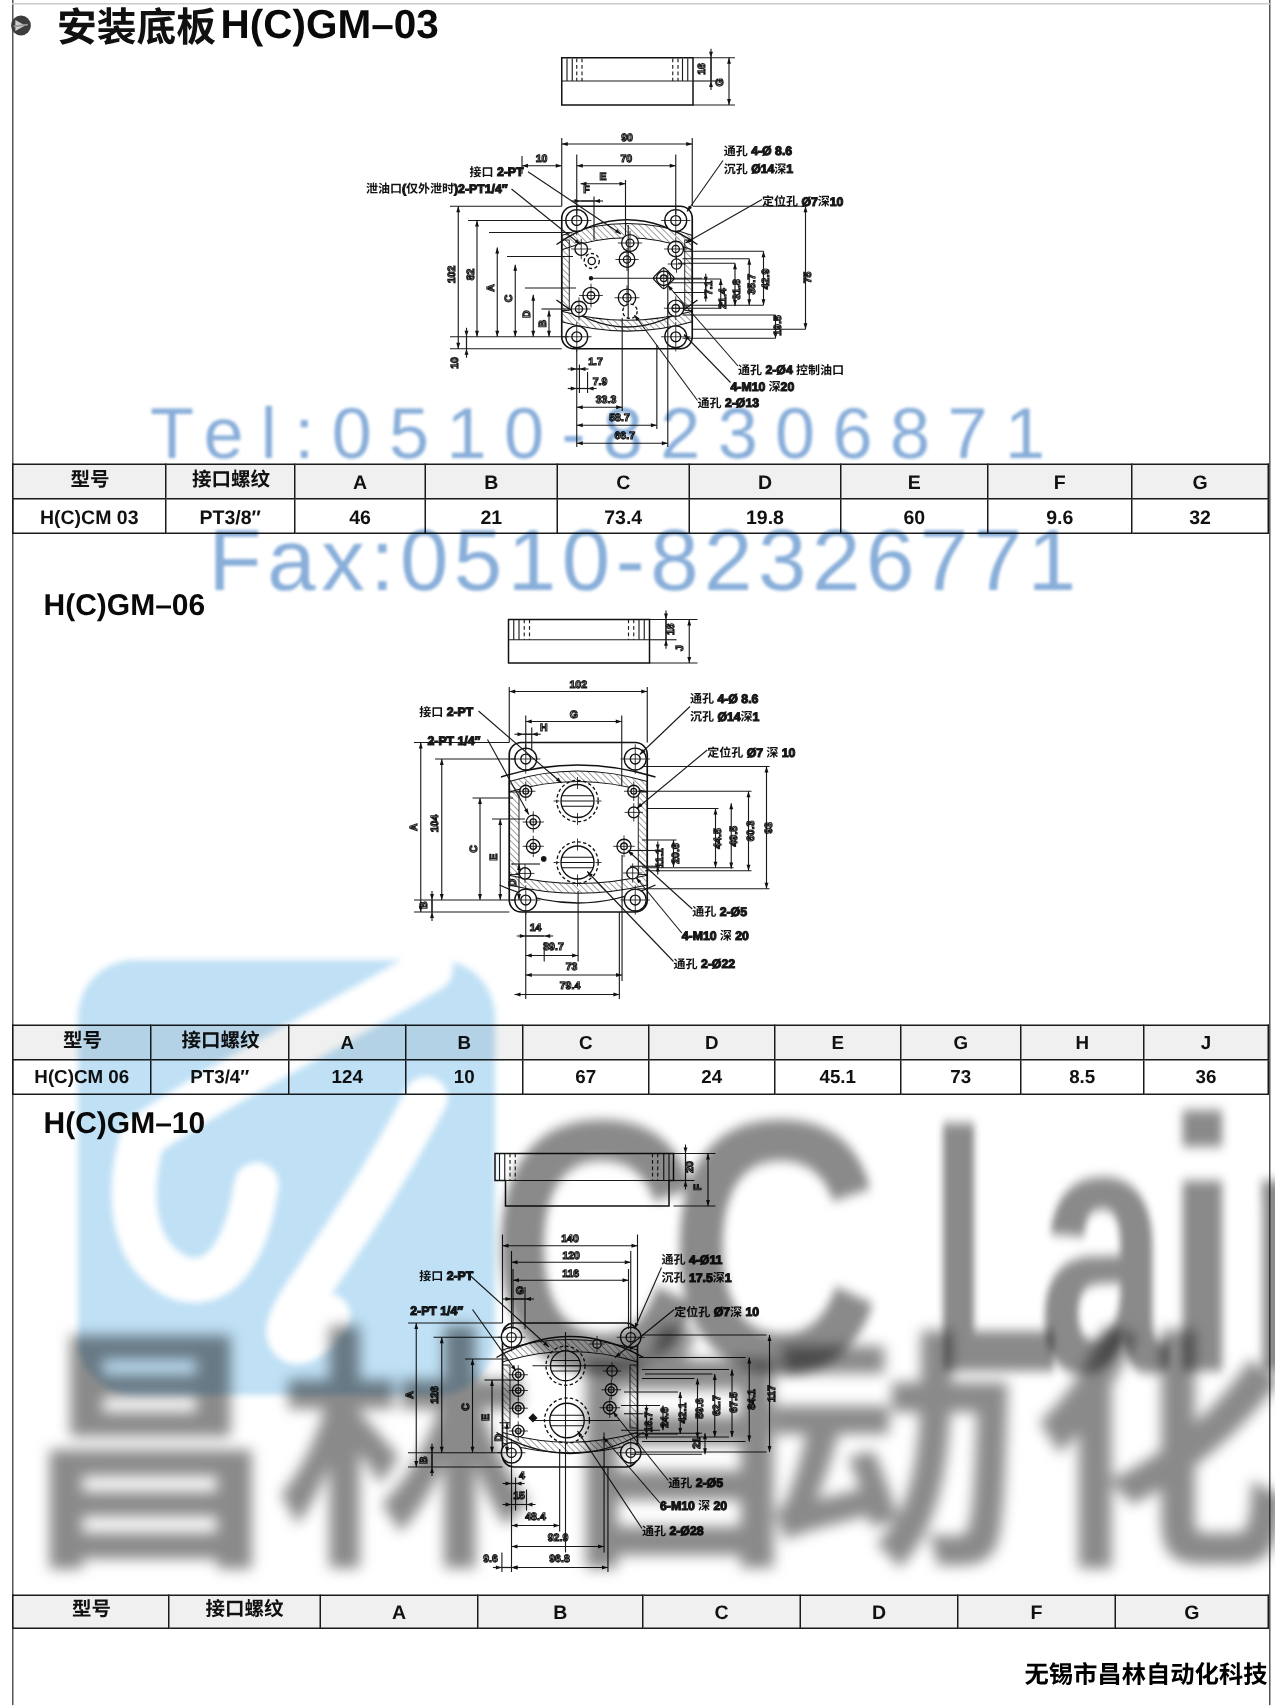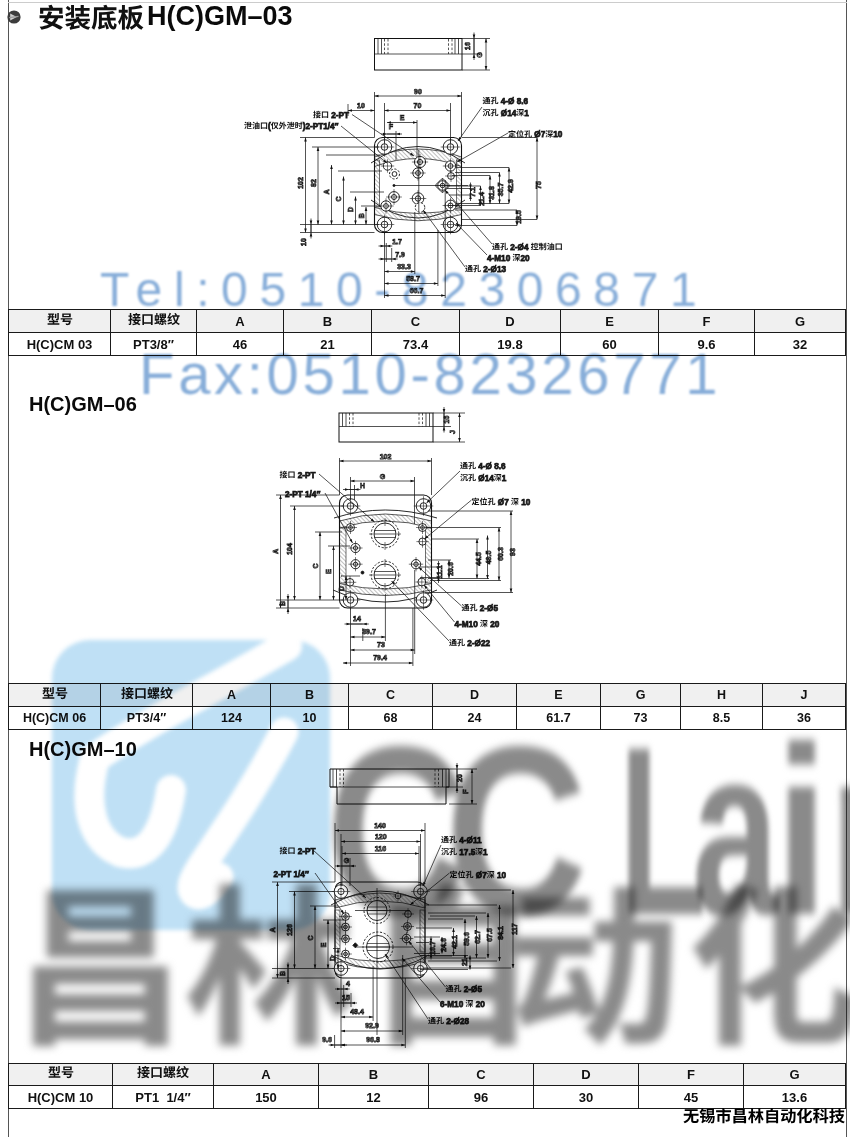--- a/index.html
+++ b/index.html
@@ -880,23 +880,23 @@
           <td style="width:83px;">E</td>
           <td style="width:79px;">G</td>
           <td style="width:81px;">H</td>
           <td>J</td>
         </tr>
 <tr style="height:23px;">
           <td>H(C)CM 06</td>
           <td>PT3/4″</td>
           <td>124</td>
           <td>10</td>
-          <td>68</td>
+          <td>67</td>
           <td>24</td>
-          <td>61.7</td>
+          <td>45.1</td>
           <td>73</td>
           <td>8.5</td>
           <td>36</td>
         </tr>
 </tbody>
     </table>
 
 <div class="abs" style="left:29px;top:738px;font-size:20px;font-weight:bold;color:#0a0a0a;">H(C)GM–10</div>
 
 <table class="abs" style="left:8px;top:1063px;width:838px;font-size:13px;z-index:2;">
@@ -912,30 +912,20 @@
               <use href="#z87ba" transform="translate(26,12.0) scale(0.01300)"></use>
               <use href="#z7eb9" transform="translate(39,12.0) scale(0.01300)"></use>
             </svg></td>
           <td style="width:104px;">A</td>
           <td style="width:109px;">B</td>
           <td style="width:104px;">C</td>
           <td style="width:104px;">D</td>
           <td style="width:104px;">F</td>
           <td>G</td>
         </tr>
-<tr style="height:23px;">
-          <td>H(C)CM 10</td>
-          <td>PT1&nbsp;&nbsp;1/4″</td>
-          <td>150</td>
-          <td>12</td>
-          <td>96</td>
-          <td>30</td>
-          <td>45</td>
-          <td>13.6</td>
-        </tr>
 </tbody>
     </table>
 
 <div class="abs" style="left:683px;top:1107px;z-index:2;"><svg width="162" height="20" viewBox="0 0 162 20" fill="#000">
         <use href="#z65e0" transform="translate(0.0,14.9) scale(0.01620)"></use>
         <use href="#z9521" transform="translate(16.2,14.9) scale(0.01620)"></use>
         <use href="#z5e02" transform="translate(32.4,14.9) scale(0.01620)"></use>
         <use href="#z660c" transform="translate(48.599999999999994,14.9) scale(0.01620)"></use>
         <use href="#z6797" transform="translate(64.8,14.9) scale(0.01620)"></use>
         <use href="#z81ea" transform="translate(81.0,14.9) scale(0.01620)"></use>

